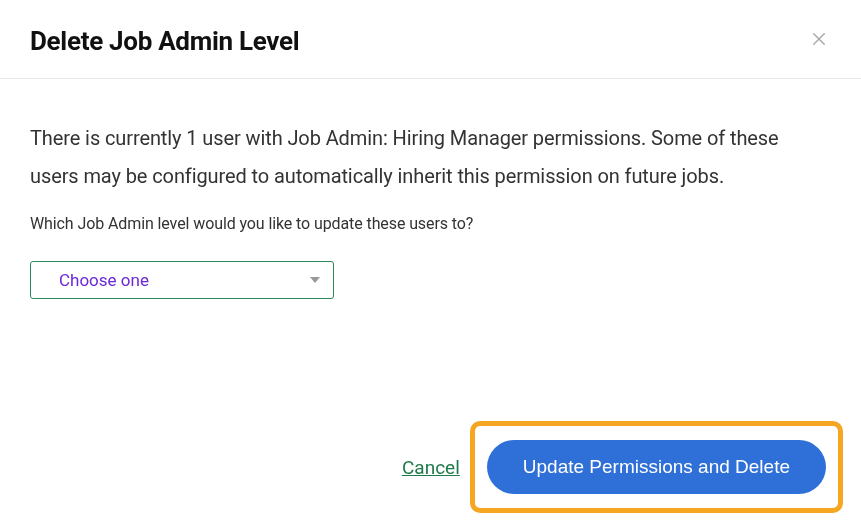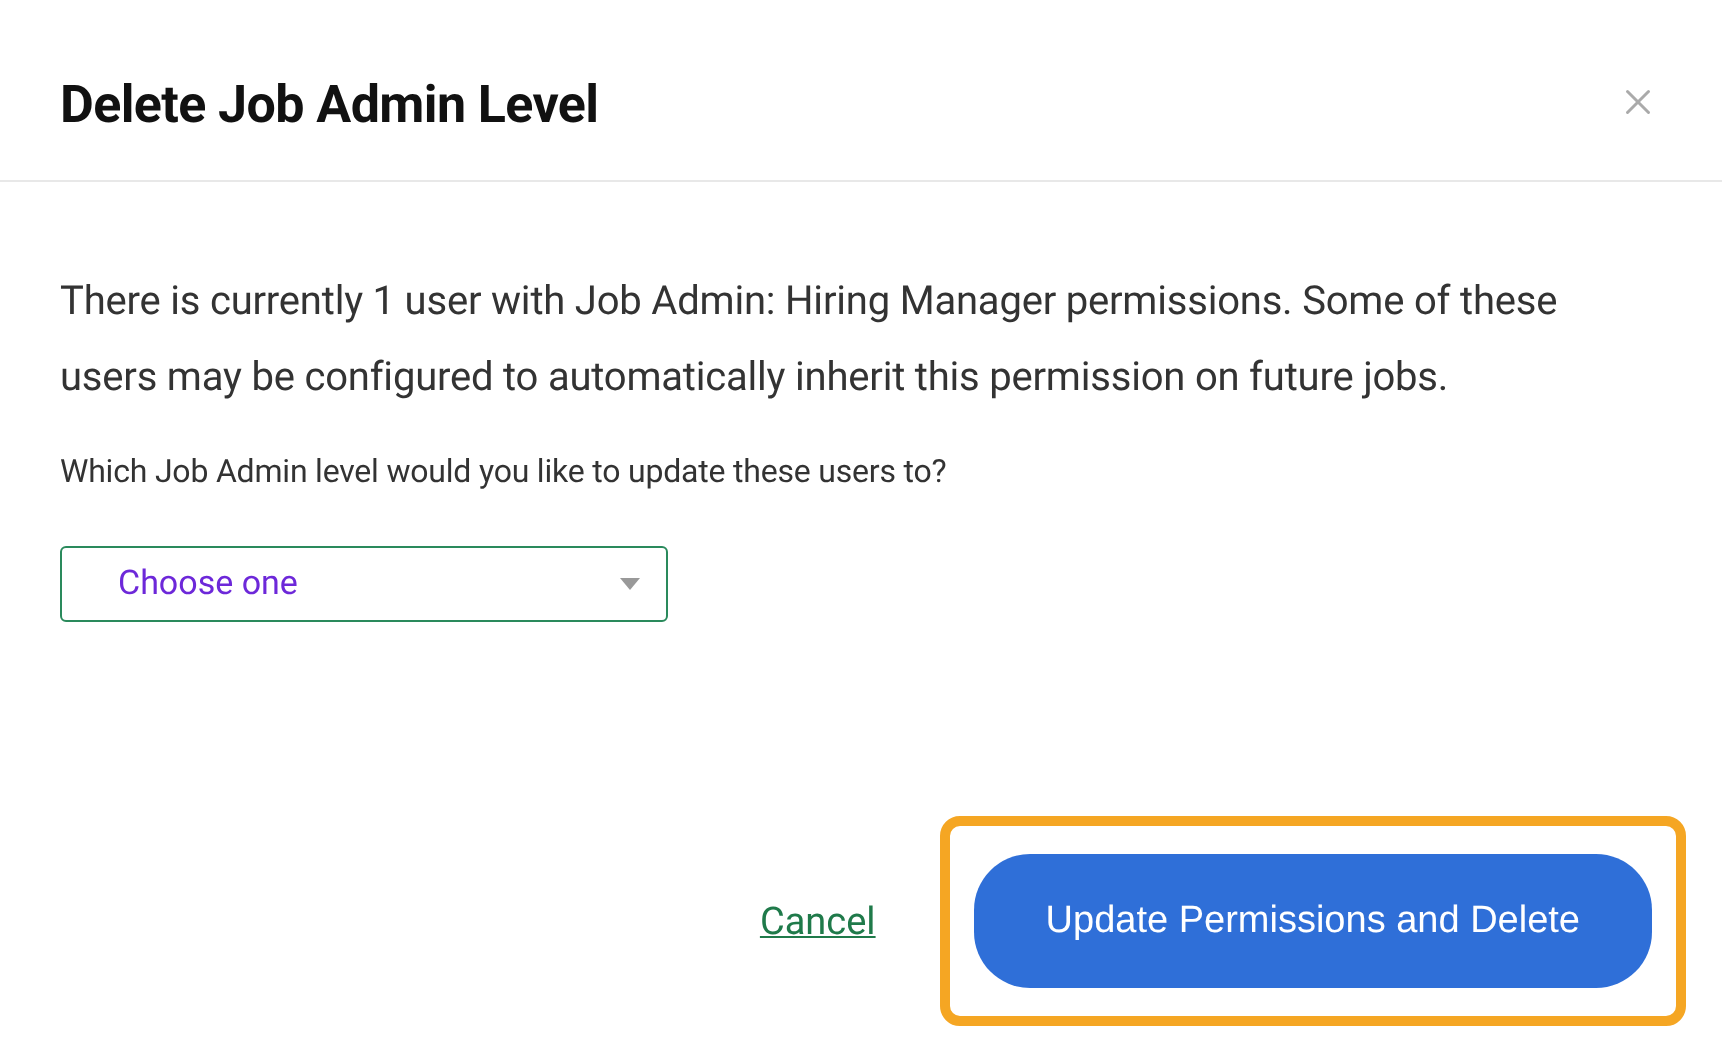--- a/index.html
+++ b/index.html
@@ -17,21 +17,21 @@
     .modal {
       width: 100%;
       height: 100%;
       display: flex;
       flex-direction: column;
     }
     .modal-header {
       display: flex;
       align-items: center;
       justify-content: space-between;
-      padding: 38px 30px 22px 30px;
+      padding: 26px 30px 22px 30px;
       border-bottom: 1px solid #e8e8e8;
     }
     .modal-title {
       font-size: 26px;
       font-weight: 700;
       letter-spacing: -0.3px;
       color: #111;
     }
     .close-btn {
       width: 24px;
@@ -90,41 +90,41 @@
     }
     .select-caret svg {
       width: 10px;
       height: 6px;
       display: block;
     }
     .modal-footer {
       display: flex;
       align-items: center;
       justify-content: flex-end;
-      gap: 28px;
+      gap: 6px;
       padding: 0 18px 18px 18px;
     }
     .cancel-link {
       font-size: 19px;
       color: #1f7a4a;
       text-decoration: underline;
       cursor: pointer;
       padding: 8px 4px;
     }
     .highlight-box {
       border: 5px solid #f5a623;
       border-radius: 10px;
       padding: 14px 12px;
     }
     .primary-btn {
       background: #2f6fd8;
       color: #fff;
       border: none;
       border-radius: 28px;
-      height: 67px;
+      height: 54px;
       padding: 0 36px;
       font-size: 19px;
       font-weight: 400;
       cursor: pointer;
       display: flex;
       align-items: center;
       justify-content: center;
     }
   </style>
 </head>

